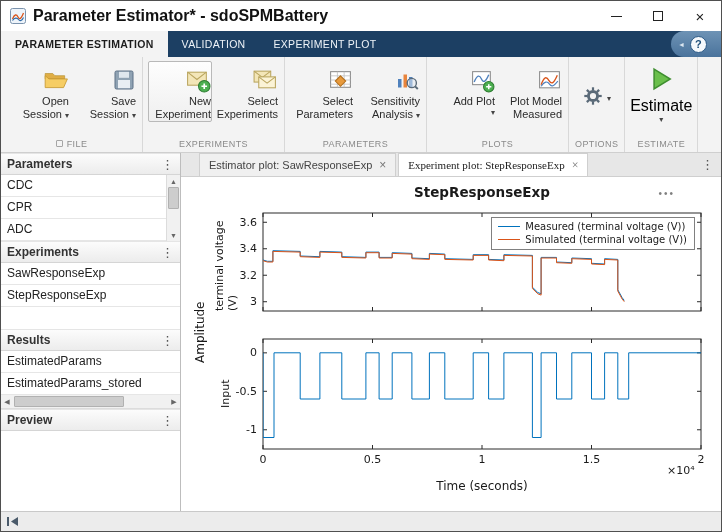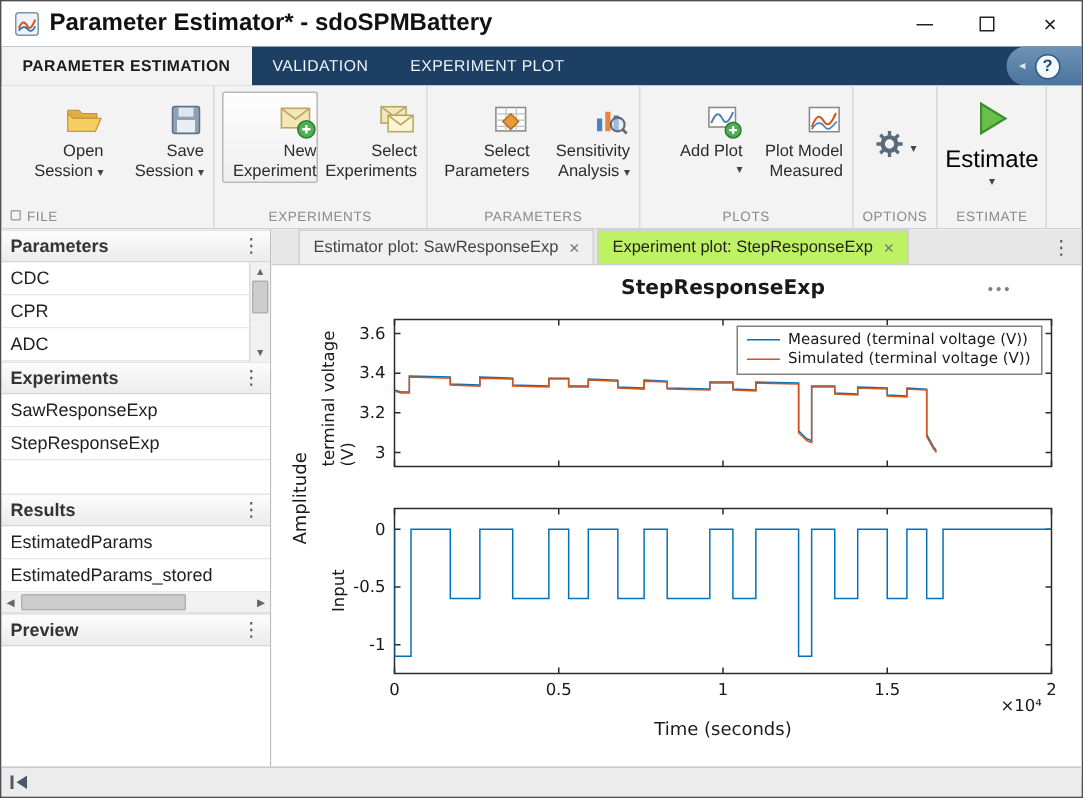--- a/index.html
+++ b/index.html
@@ -22,21 +22,21 @@
   .rtab.active { background: #f3f3f3; color: #1c1c1c; font-weight: bold; }
   .help-pill { position: absolute; right: 0; top: 0; height: 26px; width: 50px; border-radius: 13px 0 0 13px; background: linear-gradient(#6e93b5, #4a739c); display: flex; align-items: center; padding-left: 7px; gap: 5px; }
   .help-chevron { color: #dce7f1; font-size: 7px; }
   .help-circle { width: 17px; height: 17px; border-radius: 50%; background: #f6f9fc; border: 1px solid #2c5a86; color: #1d4e79; font-size: 11px; font-weight: bold; display: flex; align-items: center; justify-content: center; }
 
   
   .toolbar { position: absolute; top: 56px; left: 0; right: 0; height: 96px; background: #f3f3f3; border-bottom: 1px solid #cfcfcf; display: flex; }
   .section { display: flex; flex-direction: column; border-right: 1px solid #d8d8d8; }
   .section-buttons { flex: 1; display: flex; align-items: flex-start; padding: 4px 5px 0 5px; gap: 3px; }
   .section-label { height: 17px; display: flex; align-items: center; justify-content: center; gap: 4px; font-size: 9px; color: #8a8a8a; letter-spacing: 0.4px; padding: 0 6px; }
-  .section-label.left { justify-content: flex-start; }
+  .section-label.left { justify-content: center; }
   .corner-glyph { width: 7px; height: 7px; border: 1px solid #a5a5a5; border-radius: 1px; display: inline-block; }
   .big-btn { width: 64px; display: flex; flex-direction: column; align-items: flex-end; padding-top: 3px; cursor: default; border: 1px solid transparent; border-radius: 2px; }
   .big-btn.hl { border: 1px solid #b9b9b9; background: linear-gradient(#fefefe, #efefef); }
   .big-btn .bicon { height: 30px; display: flex; align-items: center; justify-content: center; }
   .big-btn .blabel { font-size: 11px; line-height: 1.18; color: #2b2b2b; text-align: center; }
   .dd { font-size: 8px; color: #444; }
   .gear-btn { display: flex; align-items: center; gap: 3px; padding: 24px 8px 0 8px; cursor: default; }
   .estimate-btn { width: 62px; display: flex; flex-direction: column; align-items: center; padding-top: 4px; cursor: default; }
 
   
@@ -55,21 +55,21 @@
   .hscroll .arr { position: absolute; top: 0; width: 12px; height: 100%; display: flex; align-items: center; justify-content: center; font-size: 7px; color: #666; cursor: default; }
   .hscroll .arr.left { left: 0; } .hscroll .arr.right { right: 0; }
   .hscroll .thumb { position: absolute; left: 13px; top: 1px; bottom: 1px; width: 110px; background: #cdcdcd; border: 1px solid #b1b1b1; border-radius: 1px; }
   .panel-gap { height: 22px; flex: 0 0 22px; background: #fff; }
   .preview-body { flex: 1; background: #fff; }
 
   
   .main { position: absolute; top: 152px; left: 180px; right: 0; bottom: 20px; background: #fff; display: flex; flex-direction: column; }
   .doctabs { height: 24px; flex: 0 0 24px; background: #e7e7e7; border-bottom: 1px solid #cfcfcf; display: flex; align-items: flex-end; padding-left: 18px; position: relative; }
   .dtab { height: 23px; display: flex; align-items: center; padding: 0 9px; font-size: 11px; color: #444; background: #f0f0f0; border: 1px solid #cfcfcf; border-bottom: none; margin-right: 2px; cursor: default; }
-  .dtab.active { background: #bef264; color: #222; }
+  .dtab.active { background: #ffffff; color: #222; font-family: Liberation Serif, serif; }
   .dtab .tclose { margin-left: 7px; color: #777; font-size: 12px; line-height: 1; cursor: default; }
   .dt-overflow { position: absolute; right: 7px; top: 4px; color: #555; font-size: 13px; cursor: default; }
 
   .plotarea { position: relative; flex: 1; background: #fff; }
   svg text { font-family: "DejaVu Sans", sans-serif; }
   .plot-title { position: absolute; left: 82px; top: 7px; width: 438px; text-align: center; font-size: 13.5px; font-weight: bold; color: #1a1a1a; font-family: "DejaVu Sans", sans-serif; }
   .plot-ellipsis { position: absolute; right: 46px; top: 11px; color: #808080; font-size: 10px; letter-spacing: 2px; cursor: default; }
   .legend { position: absolute; right: 26px; top: 40px; background: #fff; border: 1px solid #808080; padding: 2px 7px 3px 6px; font-size: 10px; color: #1a1a1a; font-family: "DejaVu Sans", sans-serif; margin-left: 44px; }
   .legend-row { display: flex; align-items: center; height: 13px; }
   .legend-line { width: 22px; height: 0; border-top: 1.5px solid; margin-right: 5px; display: inline-block; }

